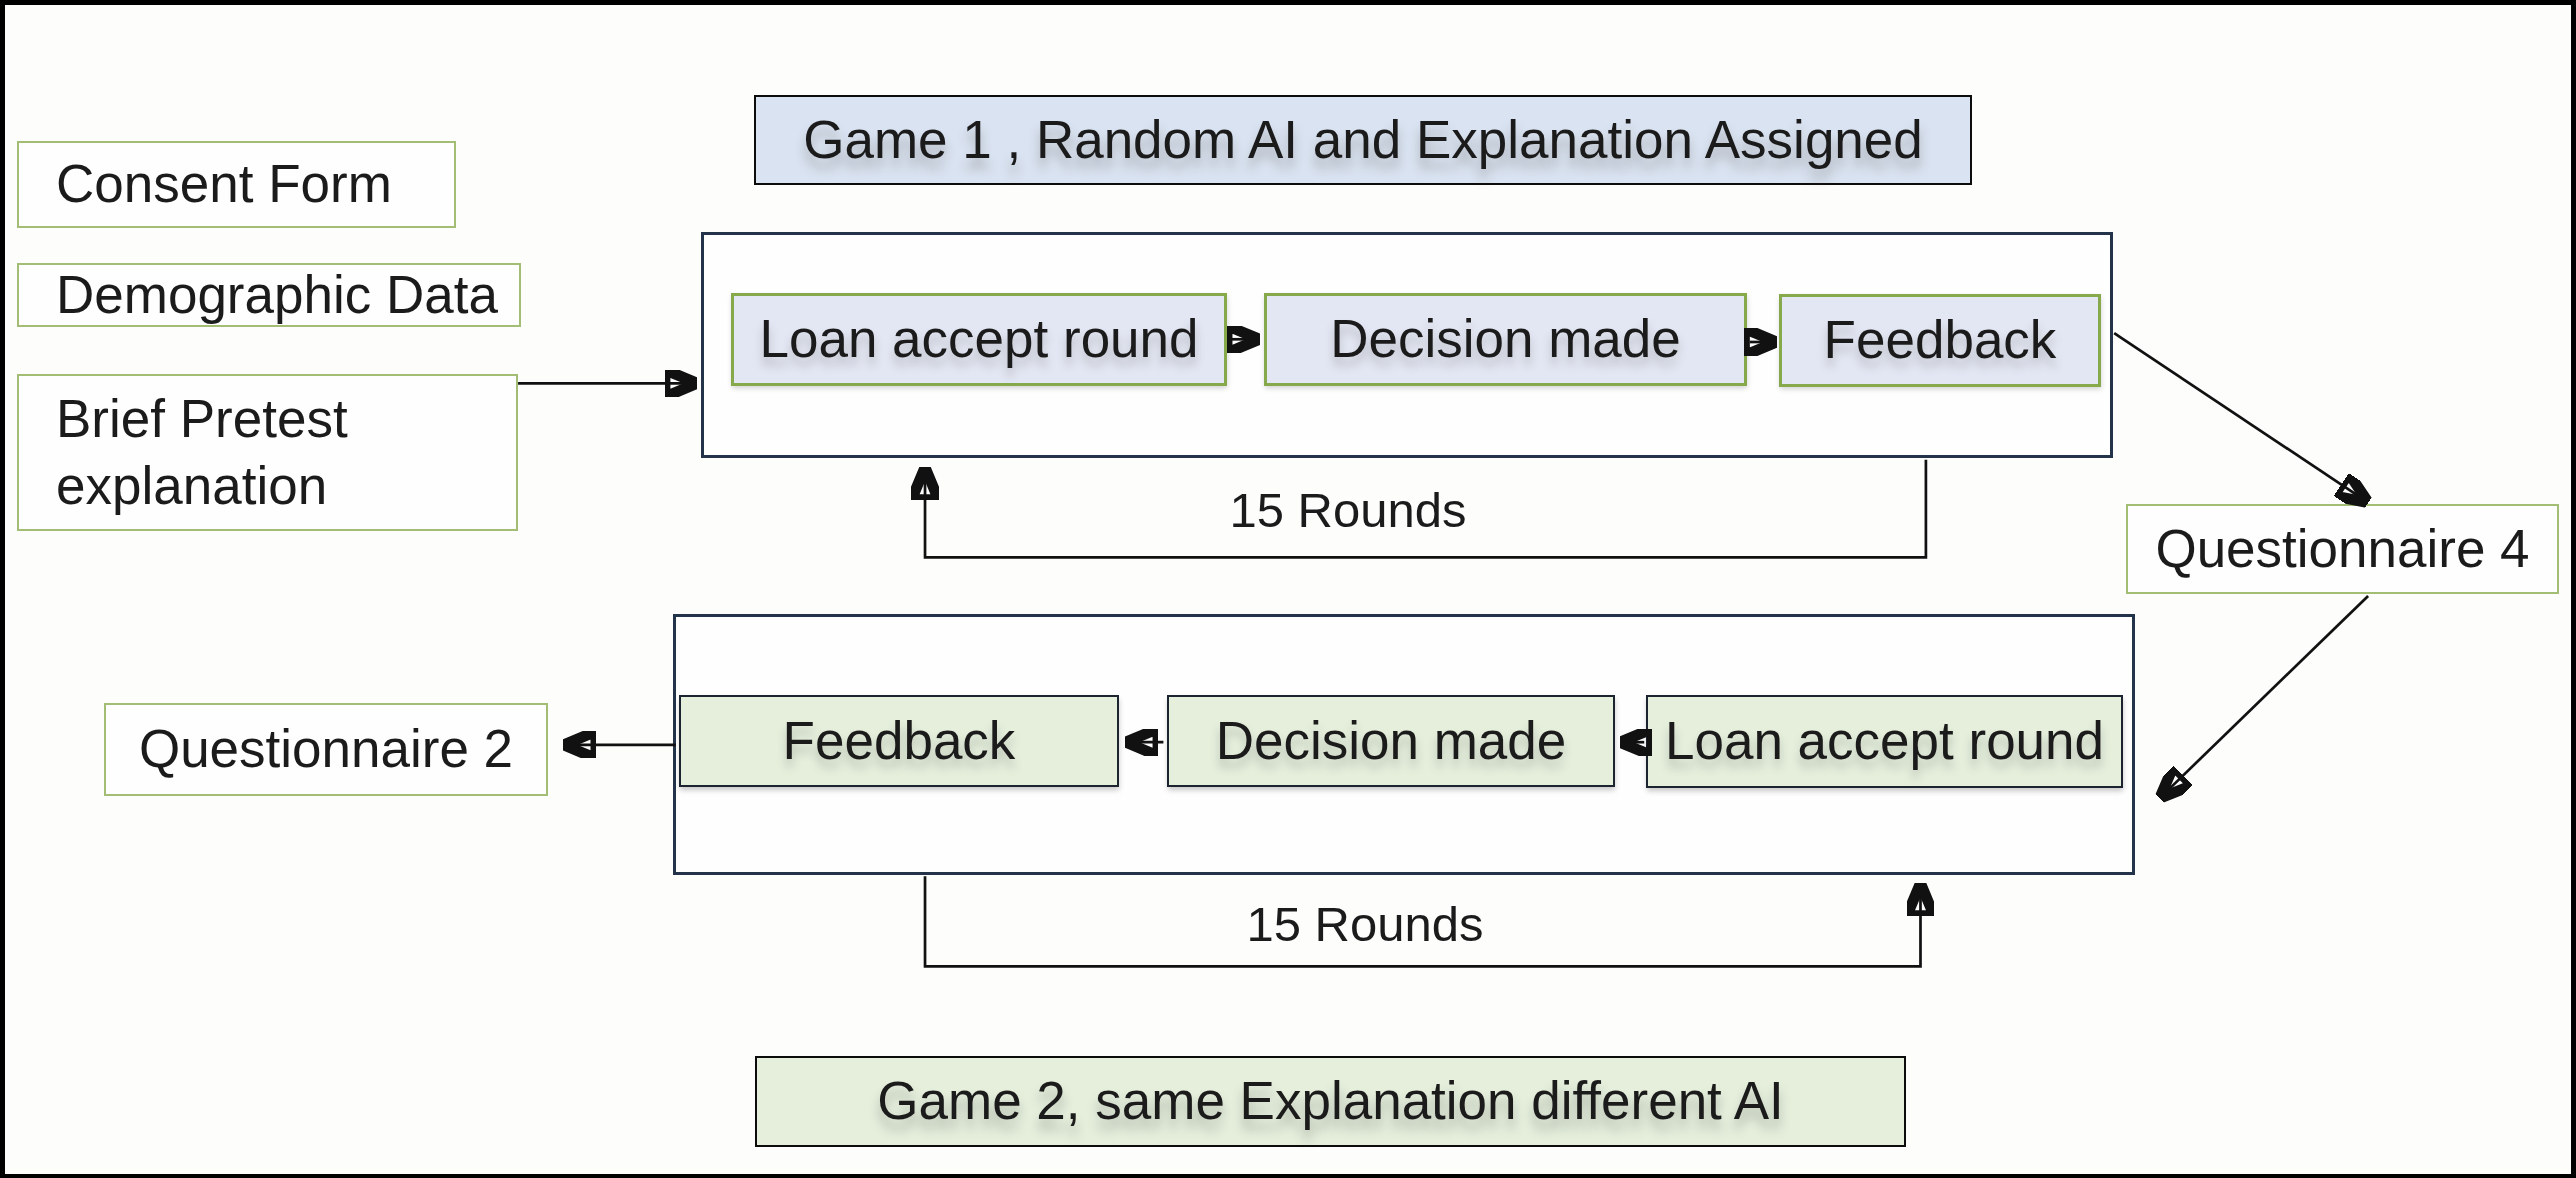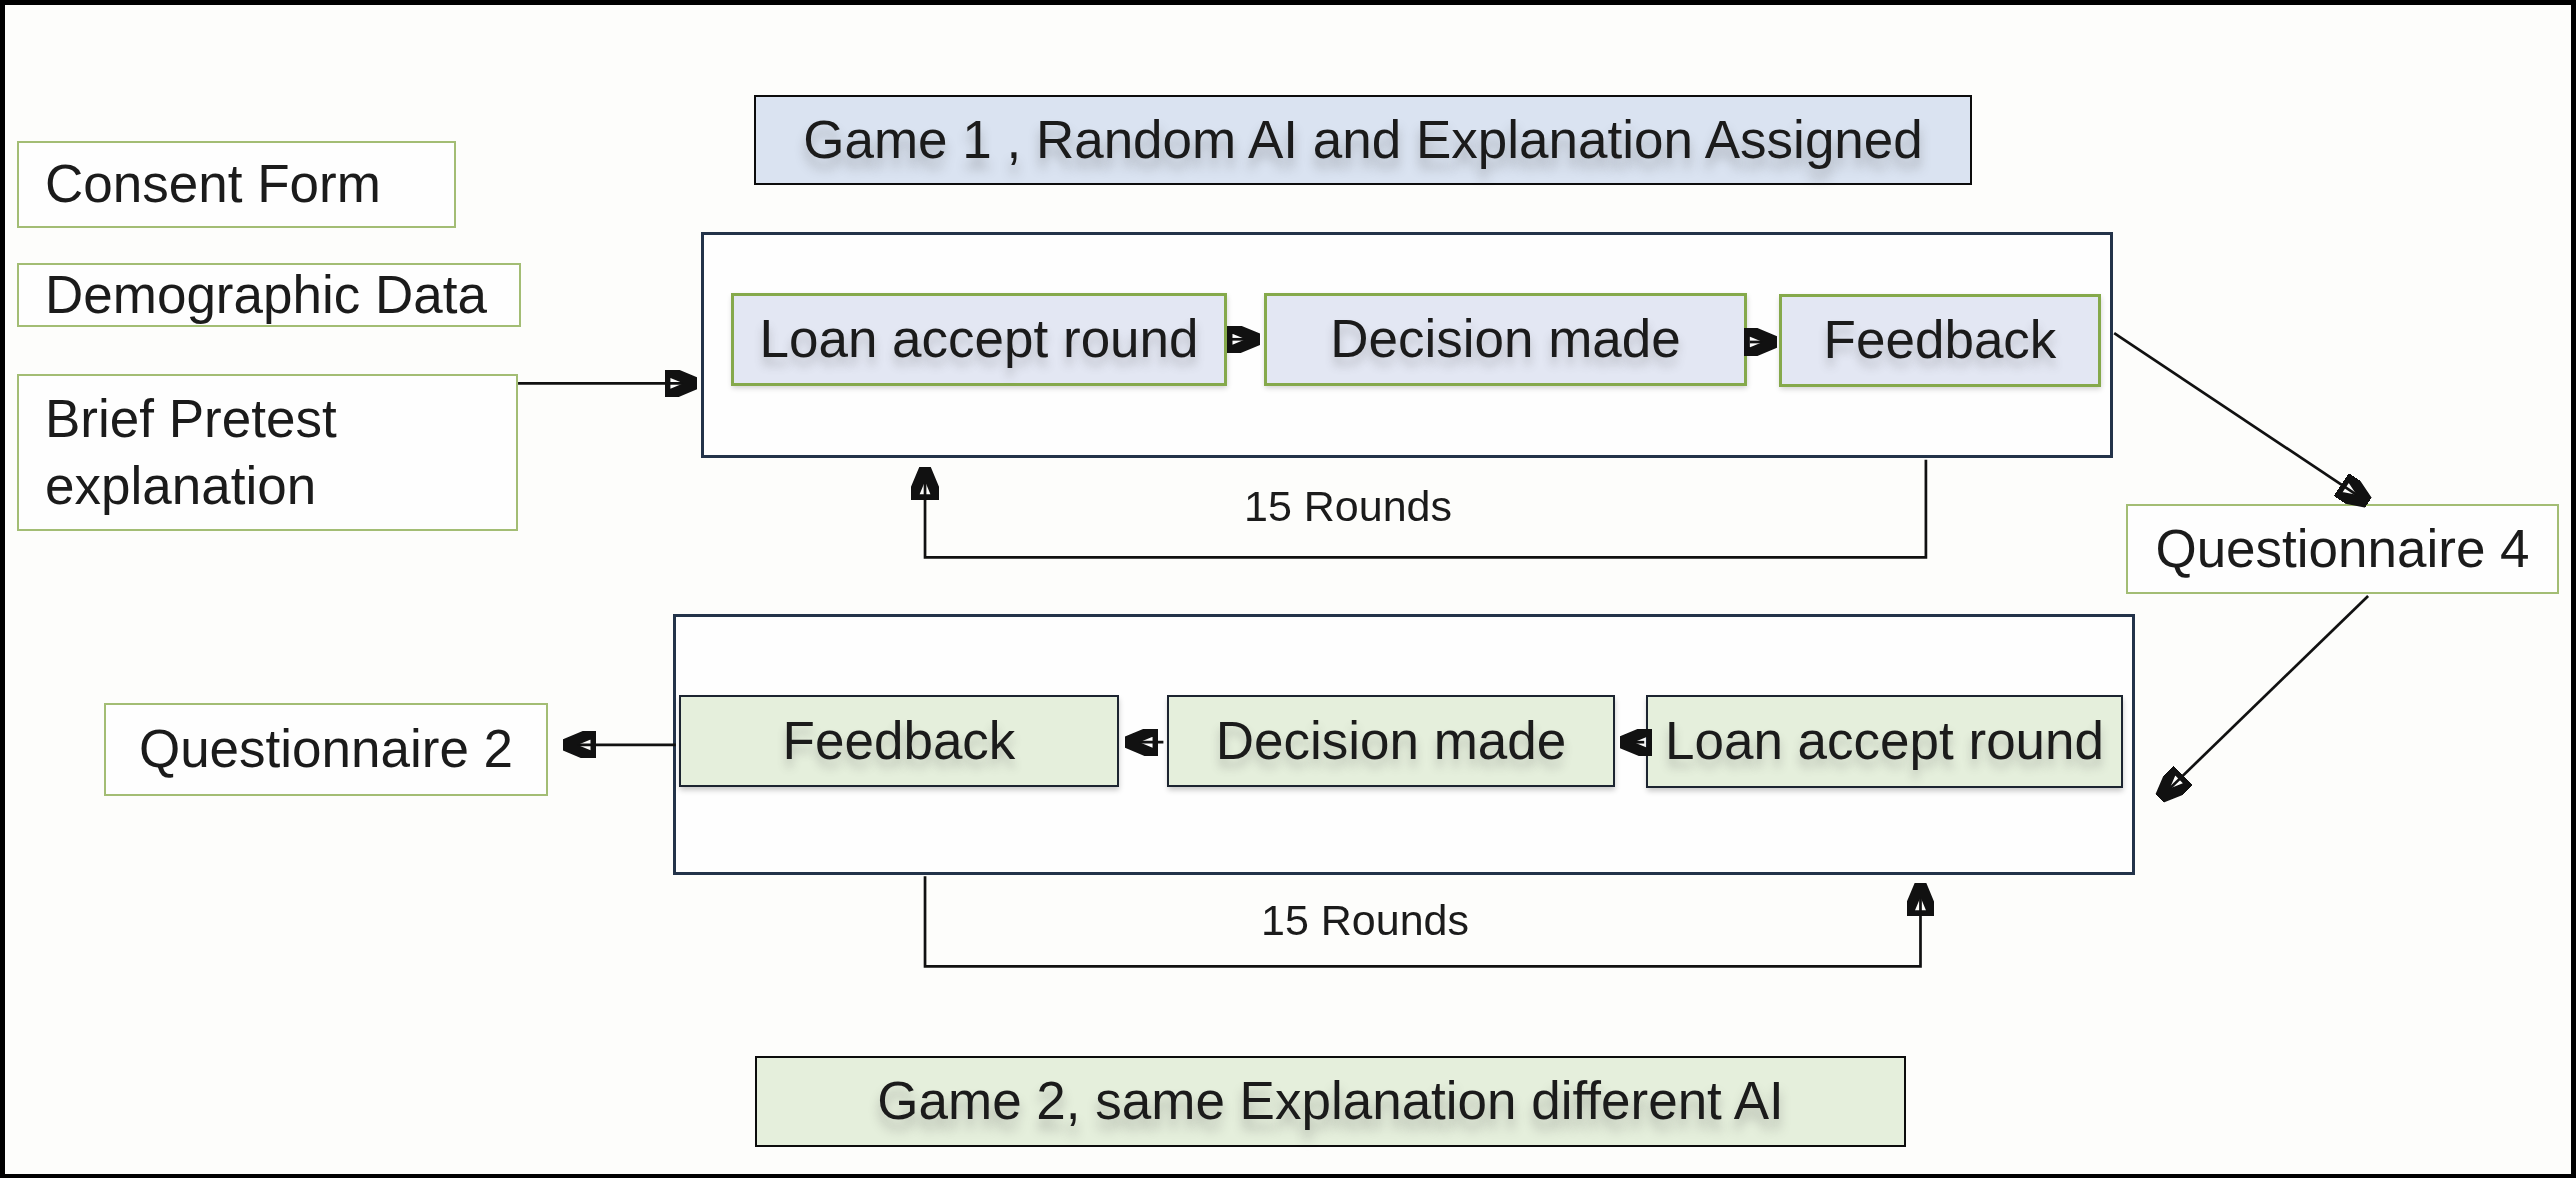--- a/index.html
+++ b/index.html
@@ -16,21 +16,21 @@
     border:5.4px solid var(--frame,#000);
     box-sizing:border-box;
   }
   .box{
     position:absolute;
     box-sizing:border-box;
     display:flex;align-items:center;justify-content:center;
     font-size:53px;line-height:1.25;
     white-space:nowrap;
   }
-  .left-align{justify-content:flex-start;padding-left:26px;white-space:normal;}
+  .left-align{justify-content:flex-start;padding-left:37px;white-space:normal;}
   .white-green{
     background:#fefefe;
     border:2px solid var(--light-green-border,#a3bd74);
   }
   .title-blue{
     background:var(--blue-fill,#dae3f1);
     border:2.7px solid #0c0c0c;
     text-shadow:0 9.5px 10.8px rgba(90,90,90,0.38);
   }
   .title-green{
@@ -52,21 +52,21 @@
   .step-green{
     background:var(--green-fill,#e5efdc);
     border:2.7px solid var(--dark-box-border,#1c2430);
     box-shadow:1.4px 4.1px 5.4px rgba(0,0,0,0.22);
     text-shadow:0 8.1px 9.5px rgba(90,90,90,0.30);
   }
   .rounds-label{
     position:absolute;
     width:542px;
     text-align:center;
-    font-size:43px;
+    font-size:49px;
   }
   #connectors{
     position:absolute;inset:0;
     pointer-events:none;
   }
   #connectors path, #connectors line{
     stroke:var(--line,#111);
     stroke-width:4;
     fill:none;
   }

